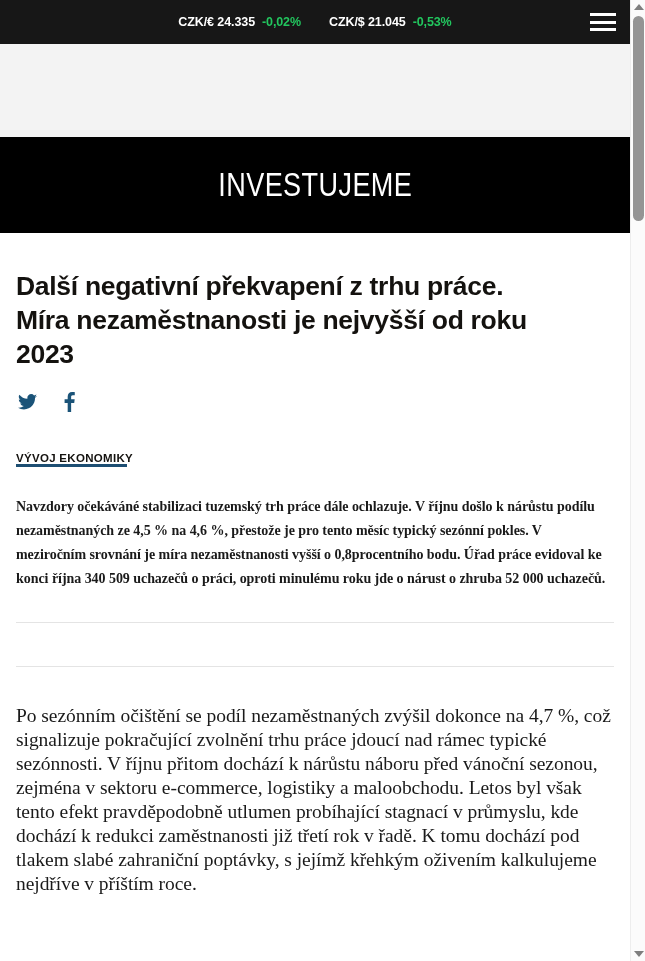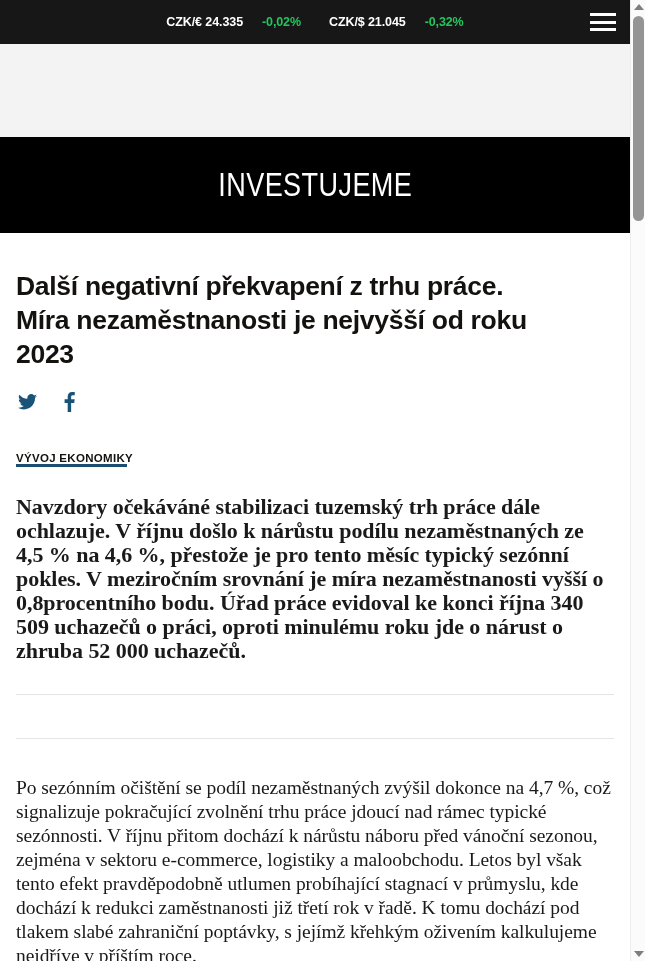--- a/index.html
+++ b/index.html
@@ -45,21 +45,21 @@
     justify-content: center;
   }
   .ticker-items {
     display: flex;
     align-items: center;
     gap: 28px;
   }
   .ticker-item {
     display: flex;
     align-items: baseline;
-    gap: 19px;
+    gap: 7px;
     white-space: nowrap;
   }
   .ticker-pair {
     color: #ffffff;
     font-size: 12.5px;
     font-weight: 700;
     letter-spacing: -0.1px;
   }
   .ticker-change {
     color: #22c55e;
@@ -169,21 +169,21 @@
   .category-underline {
     display: block;
     height: 3px;
     width: 111px;
     background: #1d4e72;
   }
 
   .lead {
     margin: 28px 0 0 0;
     font-family: "Liberation Serif", serif;
-    font-size: 22px;
+    font-size: 14px;
     line-height: 24px;
     font-weight: 700;
     color: #1a1a1a;
     letter-spacing: -0.05px;
   }
 
   .rule {
     height: 1px;
     background: #e4e4e4;
     margin: 0;
@@ -256,21 +256,21 @@
     <div class="ticker-bar">
       <div class="ticker-items">
 
         <div class="ticker-item">
           <span class="ticker-pair">CZK/€ 24.335</span>
           <span class="ticker-change">-0,02%</span>
         </div>
 
         <div class="ticker-item">
           <span class="ticker-pair">CZK/$ 21.045</span>
-          <span class="ticker-change">-0,32%</span>
+          <span class="ticker-change">-0,53%</span>
         </div>
 
       </div>
 
       <div class="hamburger">
         <span></span>
         <span></span>
         <span></span>
       </div>
     </div>

